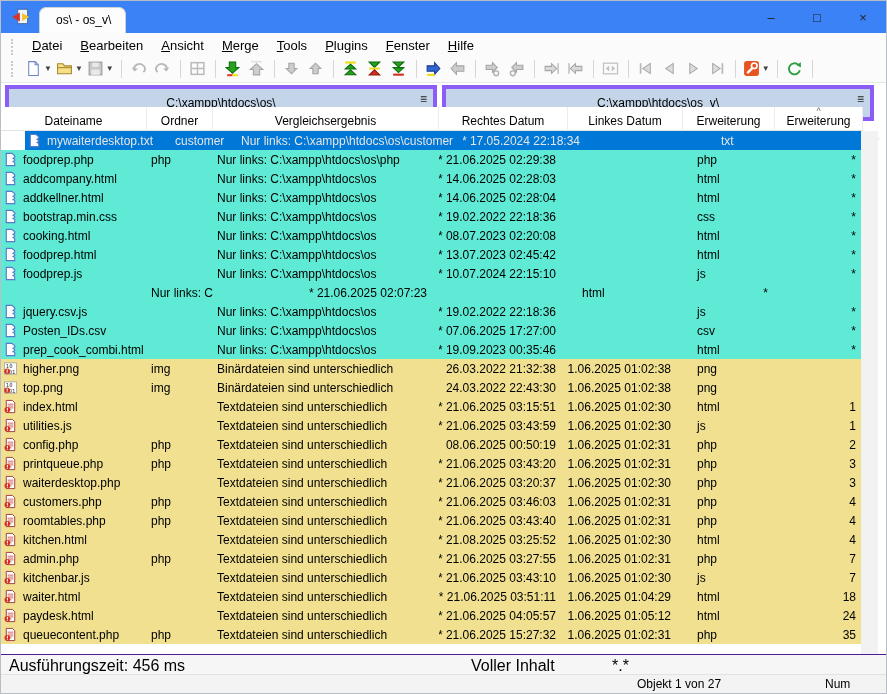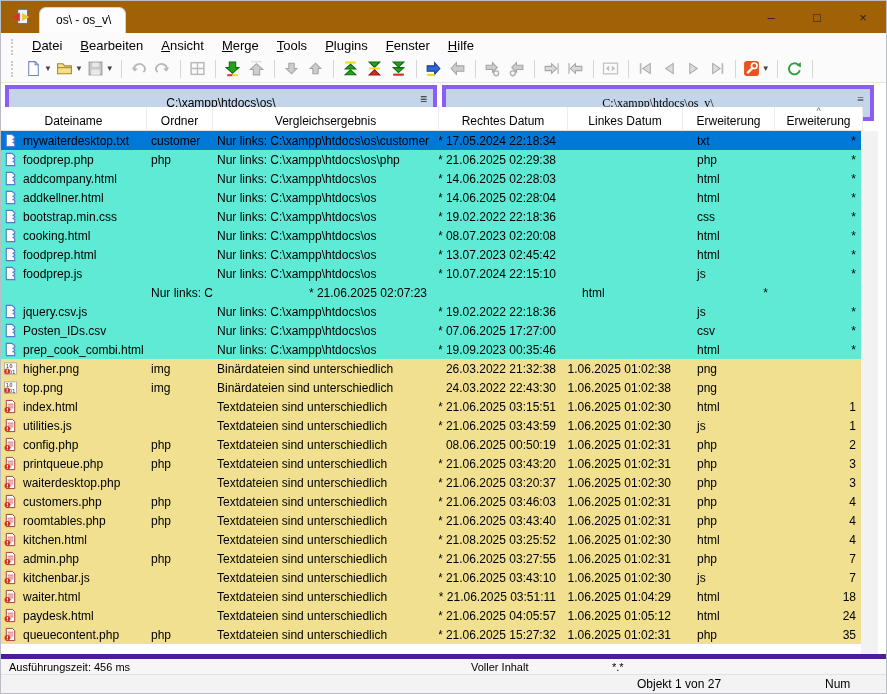--- a/index.html
+++ b/index.html
@@ -1,21 +1,21 @@
 <!DOCTYPE html>
 <html><head>
 <meta charset="utf-8">
 <style>
   * { margin:0; padding:0; box-sizing:border-box; }
   html,body { width:887px; height:694px; overflow:hidden; }
   body { font-family:"Liberation Sans","DejaVu Sans",sans-serif; font-size:12px; color:#000; background:#fff; }
   .window { width:887px; height:694px; display:flex; flex-direction:column; border:1px solid #b9bec4; background:#fff; }
 
   
-  .titlebar { height:32px; background:#a16207; display:flex; align-items:center; position:relative; flex:0 0 auto; }
+  .titlebar { height:32px; background:#3b82f6; display:flex; align-items:center; position:relative; flex:0 0 auto; }
   .app-logo { width:20px; height:20px; margin:0 8px 0 10px; display:flex; align-items:center; justify-content:center; }
   .doc-tab { height:26px; margin-top:5px; background:#fdfdfd; border:1px solid #cdd2d6; border-bottom:none; border-radius:7px 7px 0 0; display:flex; align-items:center; padding:0 14px 0 9px; gap:7px; }
   .doc-tab .tab-title { font-size:12px; }
   .win-controls { position:absolute; right:0; top:0; height:32px; display:flex; }
   .win-btn { width:46px; height:32px; display:flex; align-items:center; justify-content:center; font-size:13px; color:#222; }
 
   
   .menubar { height:22px; background:#fbfbfb; display:flex; align-items:flex-end; padding-left:10px; flex:0 0 auto; }
   .grip { width:4px; height:16px; border-left:2px dotted #c9c9c9; margin-right:8px; }
   .menu-item { padding:2px 9px; font-size:13px; }
@@ -26,48 +26,48 @@
   .tb-group { display:flex; align-items:center; }
   .tb-sep { width:1px; height:18px; background:#d6d6d6; margin:0 5px; }
   .tb-btn { height:24px; min-width:24px; display:flex; align-items:center; justify-content:center; border-radius:2px; padding:0 2px; }
   .tb-btn svg { width:17px; height:17px; display:block; }
   .tb-caret { font-size:8px; color:#444; margin-left:2px; }
 
   
   .pane-headers { height:24px; background:#fff; position:relative; flex:0 0 auto; }
   .pane-bar { position:absolute; top:2px; height:36px; background:#c4d5e9; border:4px solid #8b5cf6; display:flex; align-items:center; justify-content:center; }
   .pane-bar.left { left:4px; width:432px; }
-  .pane-bar.right { left:441px; width:432px;font-family:Liberation Serif, serif; }
+  .pane-bar.right { left:441px; width:432px; }
   .pane-path { font-size:12px; }
   .pane-menu { position:absolute; right:6px; top:2px; font-size:12px; color:#222; line-height:16px; }
 
   
   .grid-cols { display:grid; grid-template-columns:146px 66px 226px 129px 115px 92px 88px; }
   .table-head { height:24px; background:#fff; border-bottom:1px solid #e3e3e3; position:relative; flex:0 0 auto; width:862px; }
   .th { display:flex; align-items:flex-end; justify-content:center; font-size:12px; padding-bottom:3px; position:relative; border-right:1px solid #ececec; height:24px; }
   .th .sort-arrow { position:absolute; top:-1px; left:50%; transform:translateX(-50%); font-size:9px; color:#666; }
   .list { flex:1 1 auto; background:#fff; position:relative; overflow:hidden; }
   .rows { width:862px; }
   .row { height:19px; align-items:center; font-size:12px; }
   .row.leftonly { background:#5eead4; }
   .row.diff { background:#f0e090; }
-  .row.selected { background:#0078d7; color:#000000; }
+  .row.selected { background:#0078d7; color:#e5e5e5;margin-left:24px; }
   .cell { overflow:hidden; white-space:nowrap; height:19px; display:flex; align-items:center; }
   .c-name { padding-left:2px; gap:3px; }
   .c-name .ficon { width:17px; height:16px; flex:0 0 auto; display:flex; align-items:center; }
   .c-name .ficon svg { width:15px; height:15px; }
   .c-folder { padding-left:4px; }
   .c-result { padding-left:4px; }
   .c-ldate, .c-rdate { justify-content:flex-end; padding-right:12px; }
   .c-ext { padding-left:14px; }
   .c-diff { justify-content:flex-end; padding-right:7px; }
   .vscroll { position:absolute; top:0; right:8px; width:17px; height:100%; background:#f2f2f2; }
 
   
-  .statusbar1 { height:20px; background:#f6f6f6; border-top:5px solid #4c1d95; position:relative; flex:0 0 auto; font-size:11px; }
+  .statusbar1 { height:20px; background:#f6f6f6; border-top:1px solid #4c1d95; position:relative; flex:0 0 auto; font-size:16px; }
   .statusbar2 { height:19px; background:#f3f3f3; border-top:1px solid #e2e2e2; position:relative; flex:0 0 auto; font-size:12px; }
   .sb-item { position:absolute; top:2px; white-space:nowrap; }
 </style>
 </head>
 <body>
 
 <div class="window">
 
   <div class="titlebar">
     <span class="app-logo" id="appLogo">

